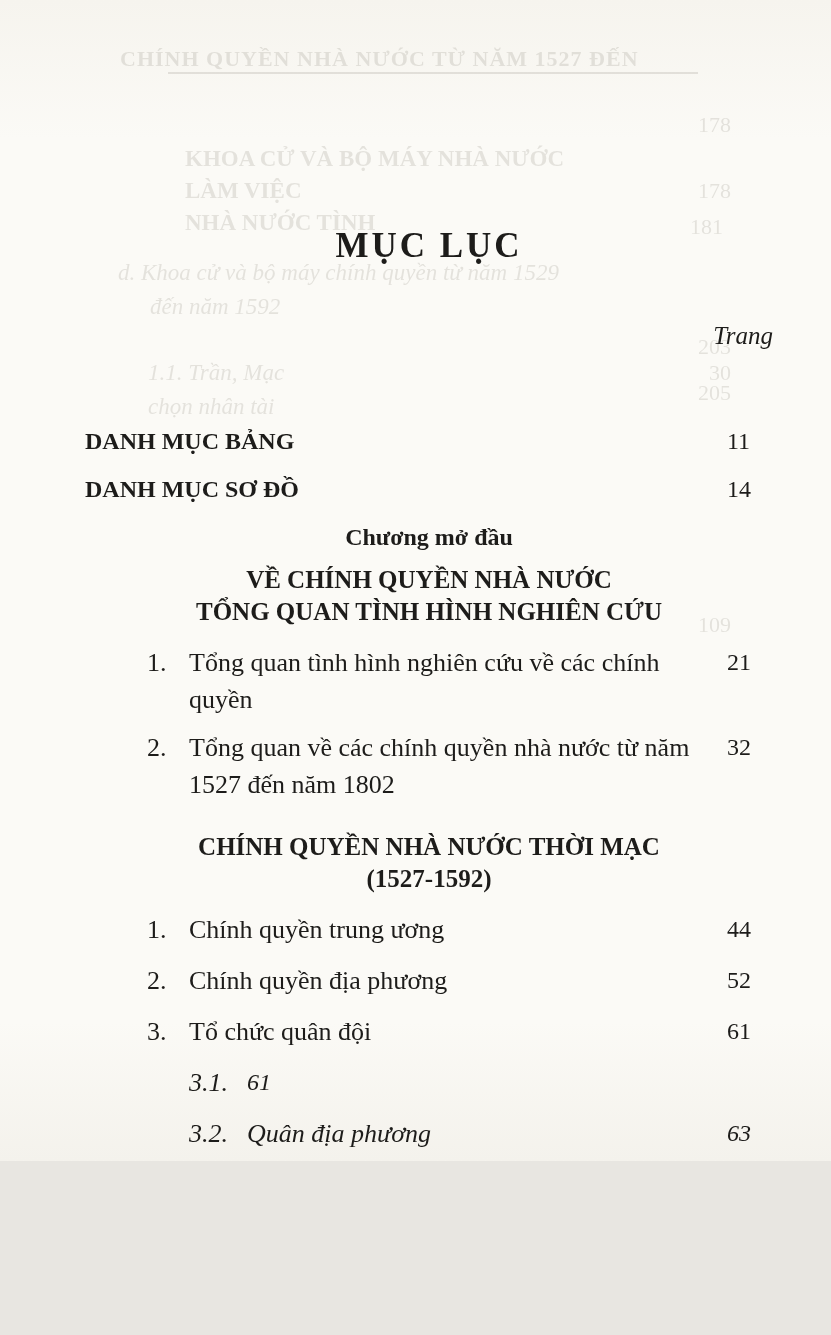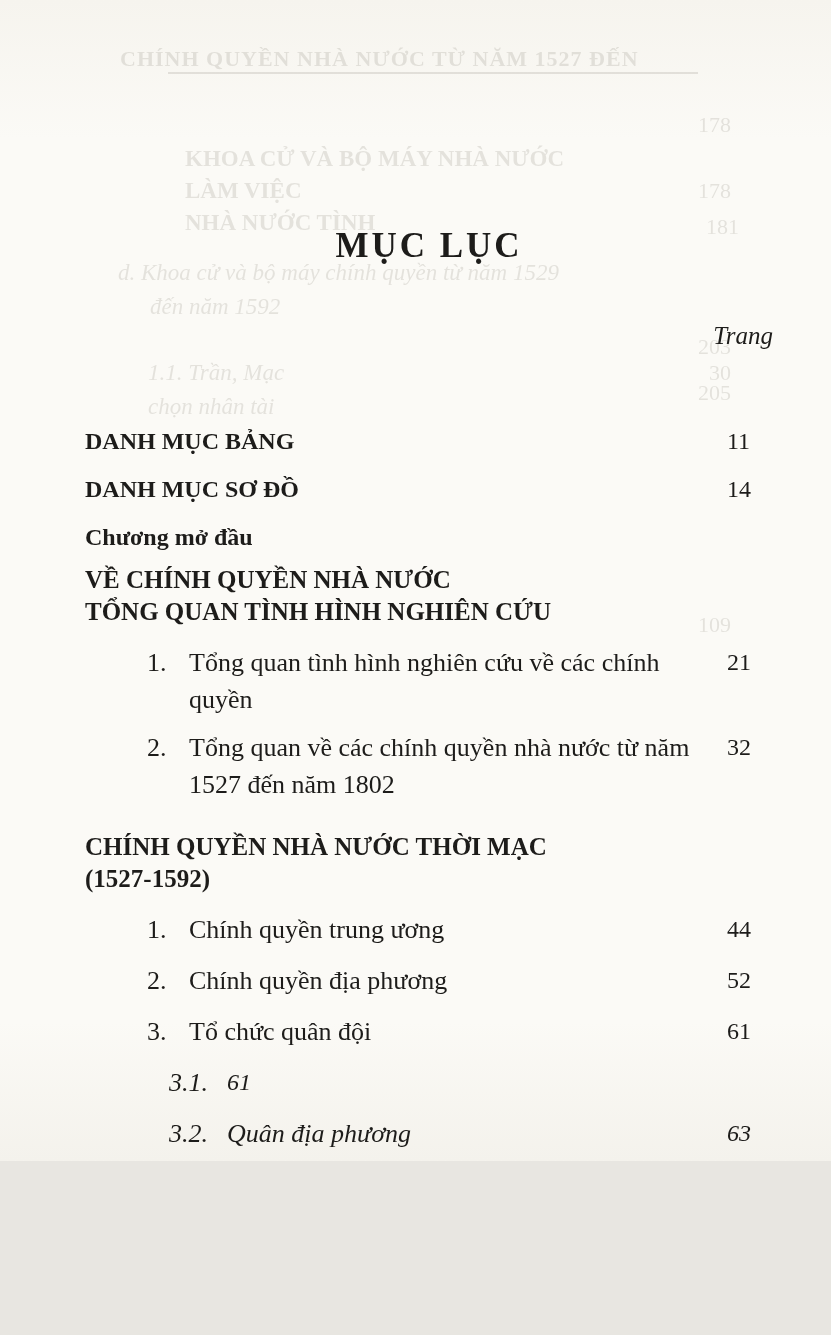--- a/index.html
+++ b/index.html
@@ -64,21 +64,21 @@
     font-size: 24px;
     margin-bottom: 21px;
   }
   .pagenum {
     font-weight: normal;
     font-size: 24px;
     flex: none;
     width: 46px;
     text-align: left;
   }
-  .chap-head { text-align: left; }
+  .chap-head { text-align: center; }
   .chap-head.first { margin-top: 12px; }
   .chap-head.second { margin-top: 28px; }
   .kicker {
     font-weight: bold;
     font-size: 24px;
     margin-bottom: 13px;
   }
   .chap-title {
     font-weight: bold;
     font-size: 25px;
@@ -92,21 +92,21 @@
   .item-row {
     display: flex;
     align-items: flex-start;
     line-height: 37px;
     margin-bottom: 11px;
   }
   .items.single .item-row { margin-bottom: 14px; }
   .item-num { flex: none; width: 42px; }
   .item-text { flex: 1; padding-right: 10px; }
   .item-row.sub {
-    margin-left: 22px;
+    margin-left: 42px;
     font-style: italic;
   }
   .item-row.sub .item-num { width: 58px; }
   .item-row .pagenum { line-height: 37px; }
   .folio {
     position: absolute;
     top: 1248px;
     right: 52px;
     font-size: 24px;
   }
@@ -116,21 +116,21 @@
 
 <div class="page">
 
   <div class="ghost">
     <span class="gb" style="top:46px; left:120px; font-size:22px; letter-spacing:1px;">CHÍNH QUYỀN NHÀ NƯỚC TỪ NĂM 1527 ĐẾN</span>
     <span style="top:112px; right:100px; font-size:22px;">178</span>
     <span class="gb" style="top:146px; left:185px; font-size:23px;">KHOA CỬ VÀ BỘ MÁY NHÀ NƯỚC</span>
     <span class="gb" style="top:178px; left:185px; font-size:23px;">LÀM VIỆC</span>
     <span style="top:178px; right:100px; font-size:22px;">178</span>
     <span class="gb" style="top:210px; left:185px; font-size:23px;">NHÀ NƯỚC TÌNH</span>
-    <span style="top:214px; right:92px; font-size:22px;margin-left:36px;">181</span>
+    <span style="top:214px; right:108px; font-size:22px;margin-left:36px;">181</span>
     <span class="gi" style="top:260px; left:118px; font-size:23px;">d. Khoa cử và bộ máy chính quyền từ năm 1529</span>
     <span class="gi" style="top:294px; left:150px; font-size:23px;">đến năm 1592</span>
     <span style="top:334px; right:100px; font-size:22px;">203</span>
     <span class="gi" style="top:360px; left:148px; font-size:23px;">1.1. Trần, Mạc</span>
     <span style="top:360px; right:100px; font-size:22px;">30</span>
     <span class="gi" style="top:394px; left:148px; font-size:23px;">chọn nhân tài</span>
     <span style="top:380px; right:100px; font-size:22px;">205</span>
     <span style="top:612px; right:100px; font-size:22px;">109</span>
     <i class="ghost-rule"></i>
   </div>

